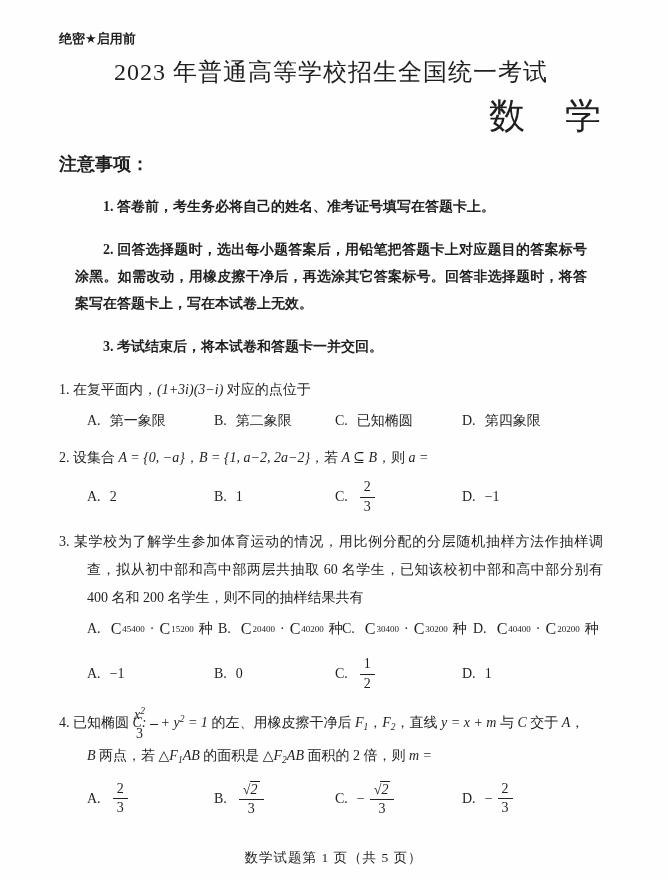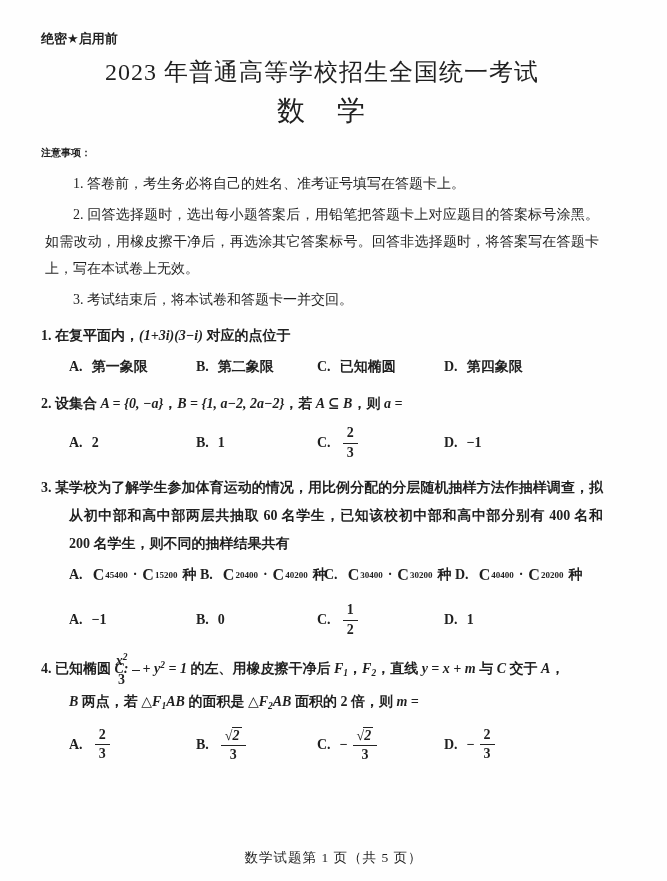--- a/index.html
+++ b/index.html
@@ -2,38 +2,38 @@
 <html><head>
 <meta charset="utf-8">
 <style>
   html,body{margin:0;padding:0;background:#e8e8e8;}
   .page{
     width:667px;height:881px;position:relative;margin:0 auto;
     background:#fefefe;color:#1f1f1f;
     font-family:"Liberation Serif","DejaVu Serif",serif;
     font-size:14px;overflow:hidden;box-sizing:border-box;
   }
-  .inner{padding:30px 64px 0 41px;}
+  .inner{padding:30px 64px 0 59px;}
   .security{
     font-family:"Liberation Sans","DejaVu Sans",sans-serif;
     font-weight:700;font-size:13px;margin-bottom:8px;
   }
   .exam-title{text-align:center;font-size:24px;letter-spacing:1px;margin:8px 0 4px;}
-  .subject-title{text-align:center;font-size:28px;font-weight:500;letter-spacing:2px;margin:4px 0 10px;}
+  .subject-title{text-align:right;font-size:36px;font-weight:500;letter-spacing:2px;margin:4px 0 10px;}
   .notice-heading{
     font-family:"Liberation Sans","DejaVu Sans",sans-serif;
-    font-weight:700;font-size:10px;line-height:26px;margin-top:4px;
-  }
-  .para{margin:4px;line-height:27px;text-indent:2em;text-align:justify;}
+    font-weight:700;font-size:18px;line-height:26px;margin-top:4px;
+  }
+  .para{margin:16px;line-height:27px;text-indent:2em;text-align:justify;font-weight:bold;}
   .section-heading{
     font-family:"Liberation Sans","DejaVu Sans",sans-serif;
     font-weight:700;font-size:14px;line-height:27px;
     margin-top:15px;padding-left:28px;text-indent:-28px;text-align:justify;
   }
-  .question{margin-top:9px;font-weight:bold;}
+  .question{margin-top:9px;}
   .stem{line-height:28px;padding-left:28px;text-indent:-28px;text-align:justify;}
   .stem-line2{line-height:28px;padding-left:28px;text-align:justify;}
   .opts{display:flex;padding-left:28px;margin-top:3px;align-items:center;line-height:28px;}
   .opts.tall{min-height:44px;}
   .opt{display:flex;align-items:center;}
   .oA{width:127px}.oB{width:121px}.oC{width:127px}.oD{flex:1}
   .q3opts .oA{width:131px}.q3opts .oB{width:124px}.q3opts .oC{width:131px}
   .letter{margin-right:9px;}
   .m{font-style:italic;}
   .frac{display:inline-flex;flex-direction:column;text-align:center;vertical-align:middle;line-height:1.15;margin:0 3px;}

